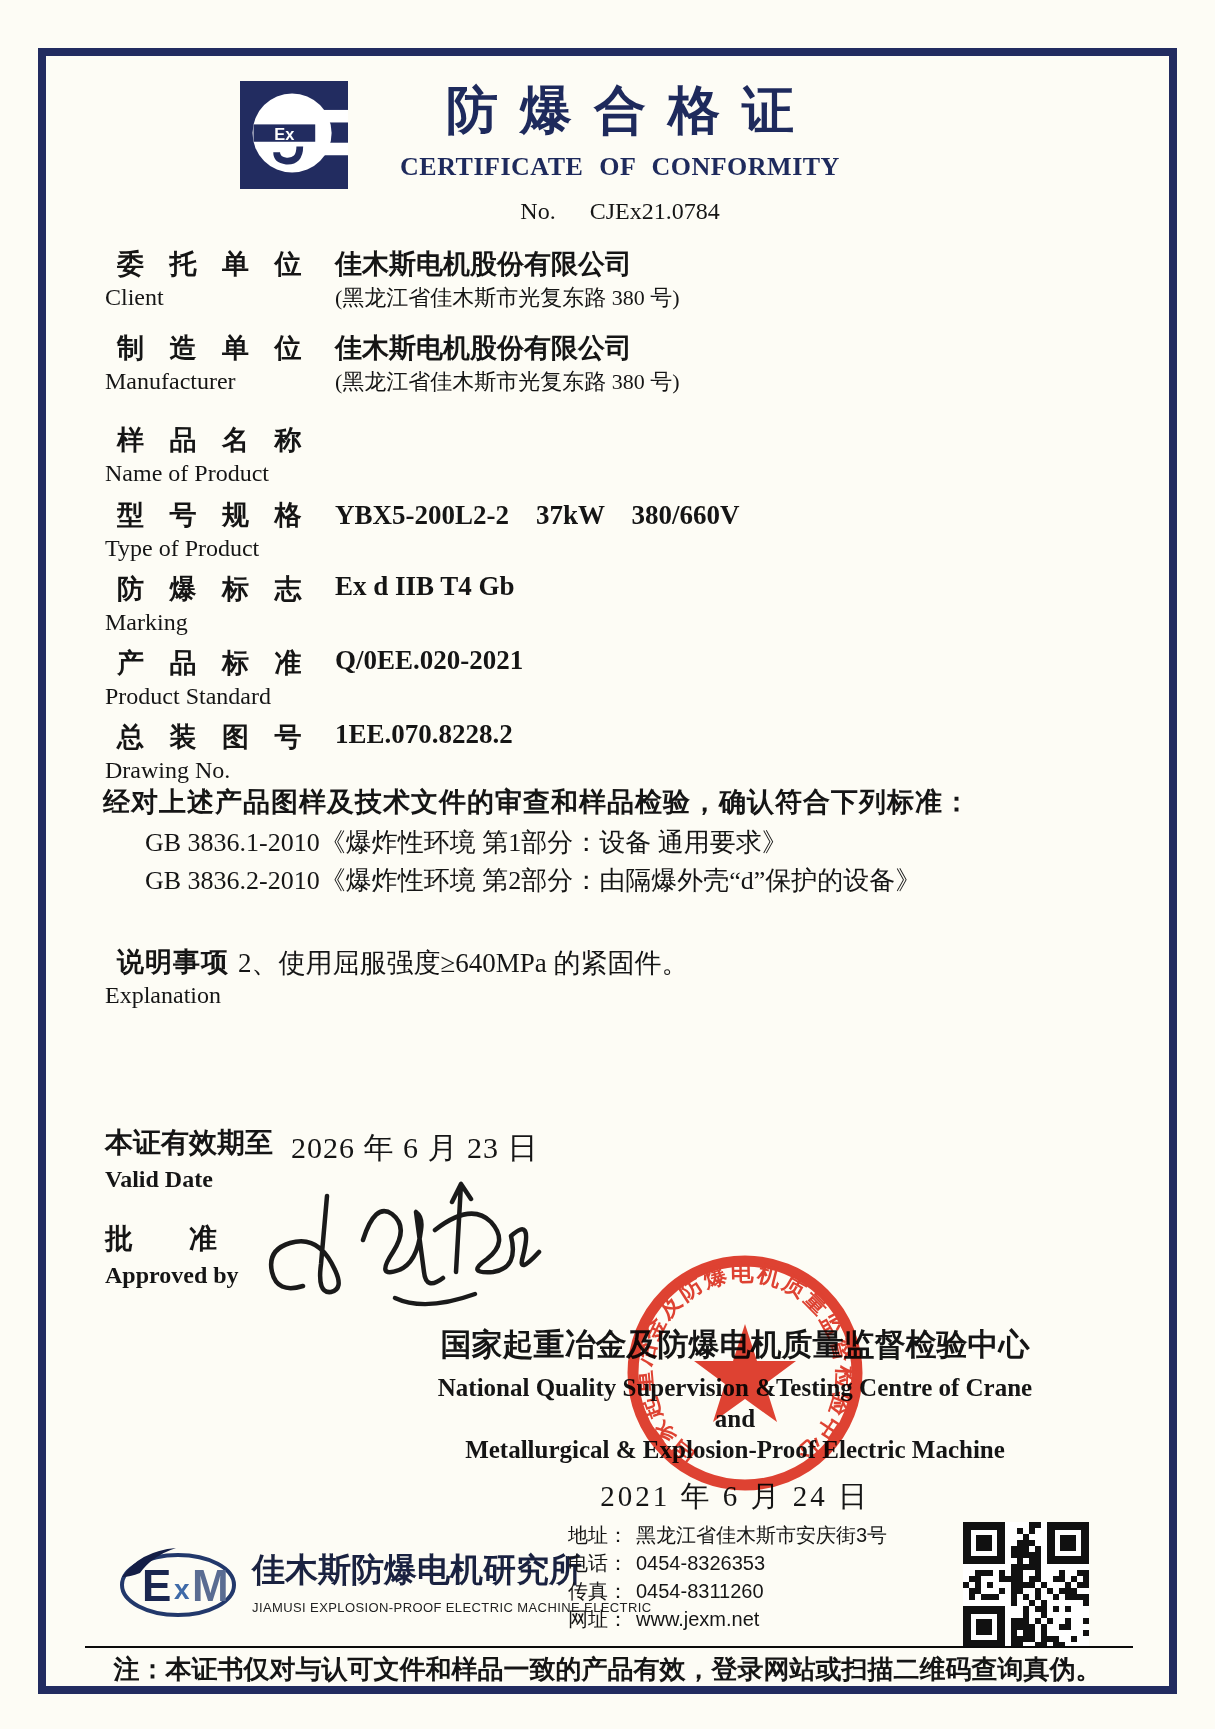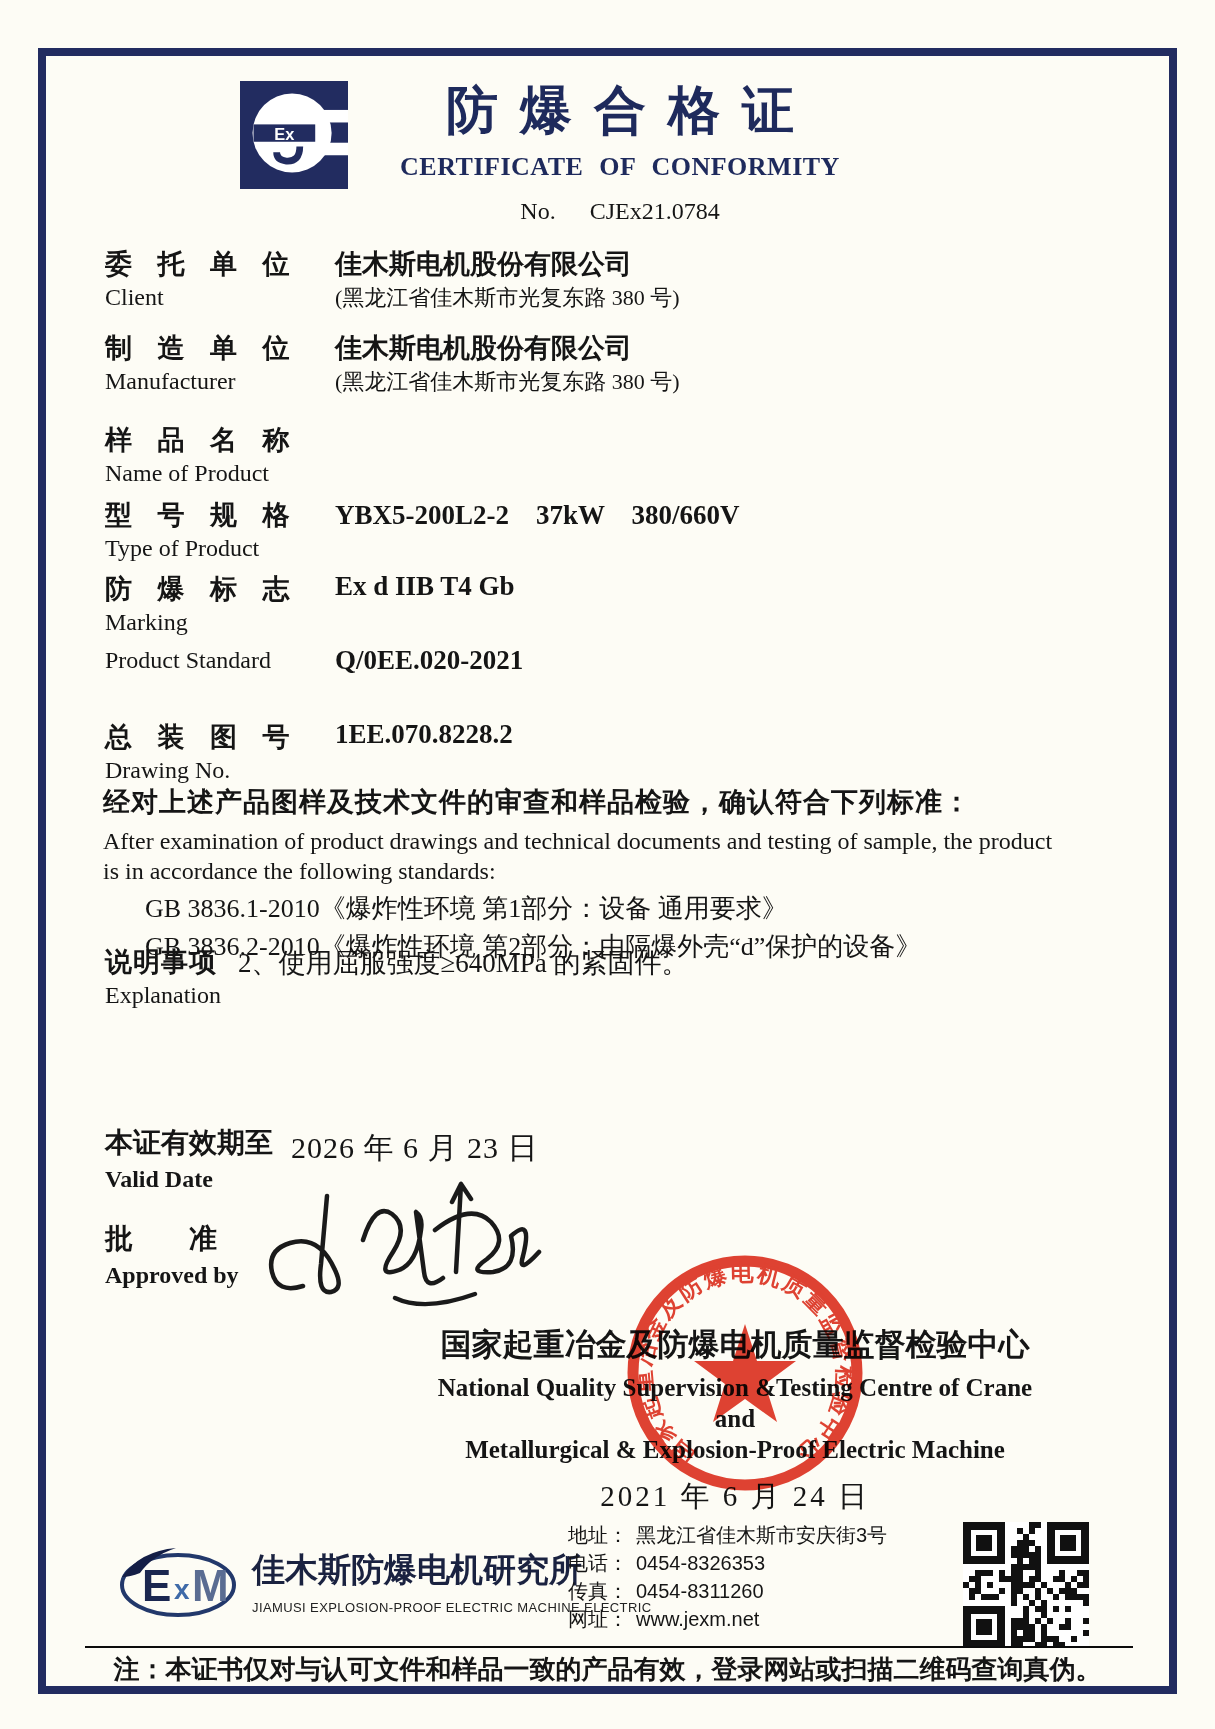--- a/index.html
+++ b/index.html
@@ -11,21 +11,21 @@
   
   .exlogo{position:absolute;left:240px;top:80px;width:108px;height:110px;}
   .titleblock{position:absolute;left:340px;top:76px;width:560px;text-align:center;}
   .title-cn{font-size:52px;font-weight:bold;color:#1e2a5c;letter-spacing:22px;padding-left:22px;white-space:nowrap;}
   .title-en{font-size:26px;font-weight:bold;color:#1e2a5c;letter-spacing:.5px;word-spacing:9px;margin-top:6px;white-space:nowrap;}
   .cert-no{position:absolute;left:340px;top:198px;width:560px;text-align:center;font-size:24px;white-space:nowrap;}
   .cert-no .num{margin-left:34px;}
 
   
   .fieldrow{position:absolute;left:105px;width:1010px;}
-  .f-cn{font-size:27px;font-weight:bold;letter-spacing:9px;font-family:"Liberation Sans","DejaVu Sans",sans-serif;white-space:nowrap;}
+  .f-cn{font-size:27px;font-weight:bold;letter-spacing:9px;font-family:"Liberation Sans","DejaVu Sans",sans-serif;white-space:nowrap;margin-left:12px;}
   .f-en{font-size:24px;margin-top:2px;white-space:nowrap;}
   .f-val{position:absolute;left:230px;top:0;font-size:27px;font-weight:600;white-space:nowrap;}
   .f-note{position:absolute;left:230px;top:37px;font-size:22px;white-space:nowrap;}
 
   
   .statement{position:absolute;left:103px;top:784px;width:1014px;}
   .st-cn{font-size:27px;font-weight:bold;font-family:"Liberation Sans","DejaVu Sans",sans-serif;letter-spacing:1px;white-space:nowrap;}
   .st-en{font-size:24px;line-height:30px;margin-top:6px;}
   .st-standards div{font-size:26px;line-height:38px;padding-left:42px;white-space:nowrap;}
   .st-standards{margin-top:4px;}
@@ -114,35 +114,32 @@
     <div class="f-cn">型 号 规 格</div>
     <div class="f-en">Type of Product</div>
     <div class="f-val">YBX5-200L2-2　37kW　380/660V</div>
   </div>
   <div class="fieldrow" style="top:571px">
     <div class="f-cn">防 爆 标 志</div>
     <div class="f-en">Marking</div>
     <div class="f-val">Ex d IIB T4 Gb</div>
   </div>
   <div class="fieldrow" style="top:645px">
+    <div class="f-cn">产 品 标 准</div>
     <div class="f-en">Product Standard</div>
     <div class="f-val">Q/0EE.020-2021</div>
   </div>
   <div class="fieldrow" style="top:719px">
     <div class="f-cn">总 装 图 号</div>
     <div class="f-en">Drawing No.</div>
     <div class="f-val">1EE.070.8228.2</div>
   </div>
 
   <div class="statement">
     <div class="st-cn">经对上述产品图样及技术文件的审查和样品检验，确认符合下列标准：</div>
-    <div class="st-en">
-      <div>After examination of product drawings and technical documents and testing of sample, the product</div>
-      <div>is in accordance the following standards:</div>
-    </div>
     <div class="st-standards">
       <div>GB 3836.1-2010《爆炸性环境 第1部分：设备 通用要求》</div>
       <div>GB 3836.2-2010《爆炸性环境 第2部分：由隔爆外壳“d”保护的设备》</div>
     </div>
   </div>
 
   <div class="expl-label">
     <div class="f-cn">说明事项</div>
     <div class="f-en">Explanation</div>
   </div>

